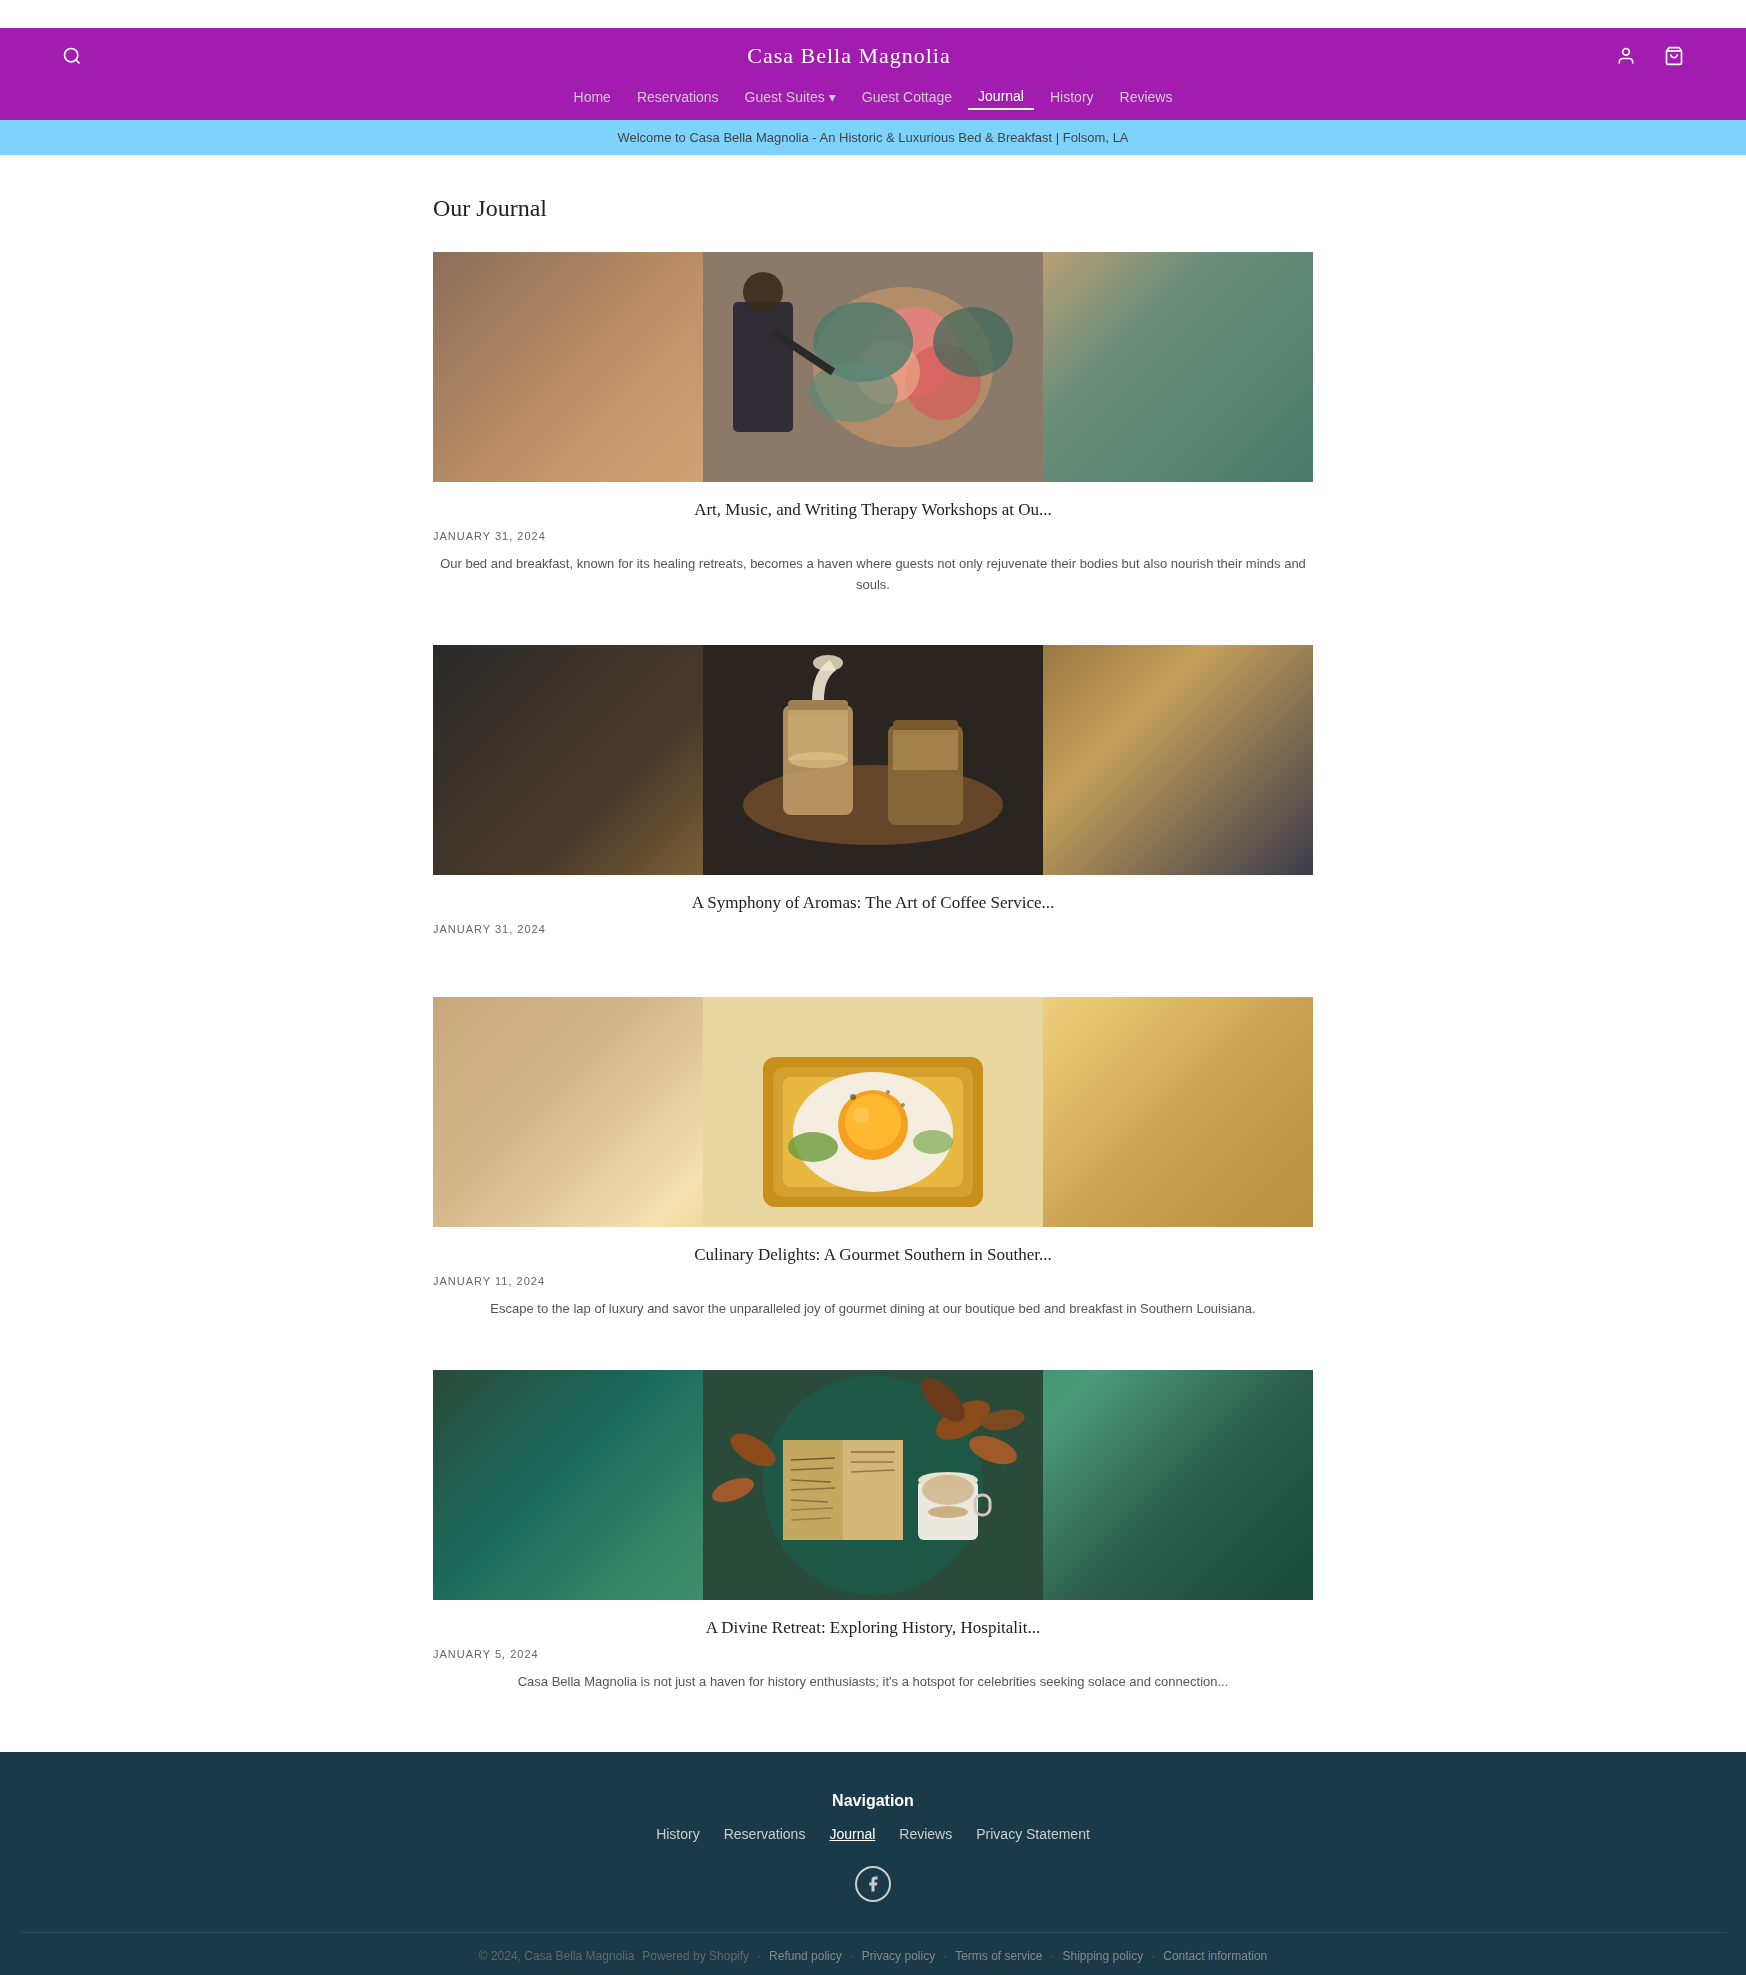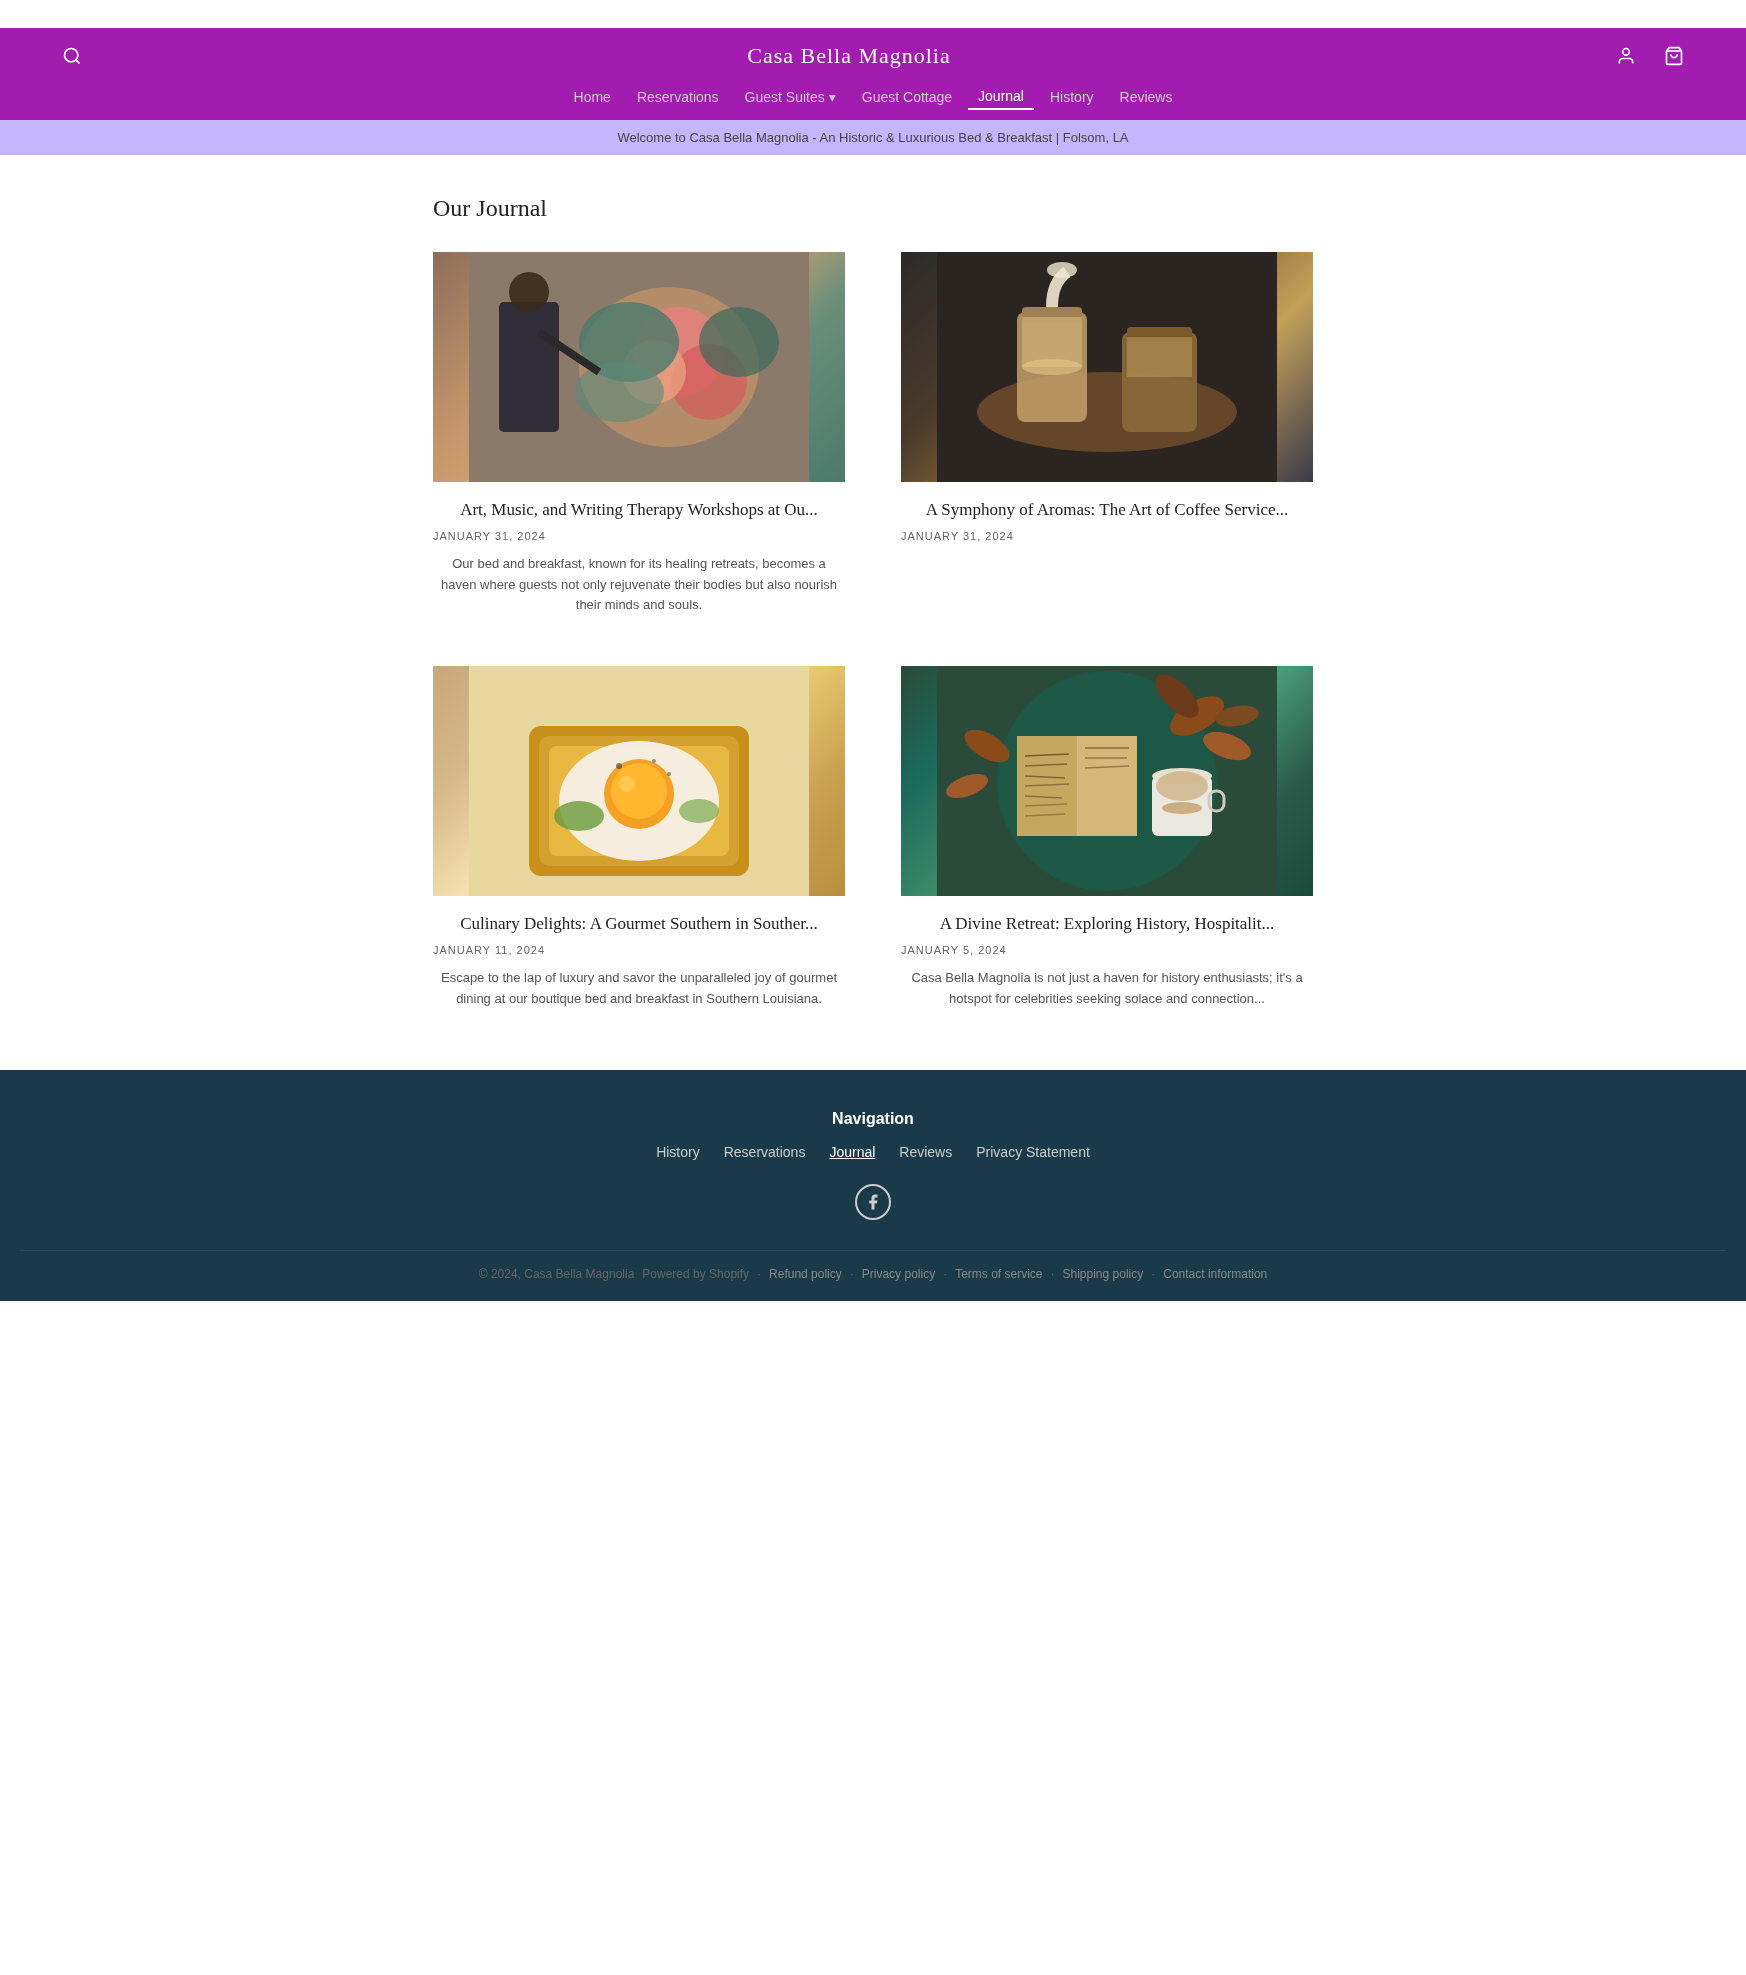--- a/index.html
+++ b/index.html
@@ -59,21 +59,21 @@
       align-items: center;
       gap: 4px;
     }
     .nav-item.active {
       color: #fff;
       border-bottom: 2px solid #fff;
     }
 
     
     .announcement {
-      background: #c4b5fd;
+      background: #7dd3fc;
       text-align: center;
       padding: 10px;
       font-size: 13px;
       color: #444;
       font-family: Arial, sans-serif;
     }
 
     
     .main {
       max-width: 920px;
@@ -83,22 +83,22 @@
     .page-title {
       font-size: 24px;
       font-weight: 400;
       color: #222;
       margin-bottom: 30px;
     }
 
     
     .article-grid {
       display: grid;
-      grid-template-columns: 1fr 1fr;
-      gap: 50px 56px;
+      grid-template-columns: 1fr;
+      gap: 50px 40px;
     }
     .article-card {
       cursor: pointer;
     }
     
     .img-placeholder {
       width: 100%;
       height: 230px;
       display: flex;
       align-items: center;

